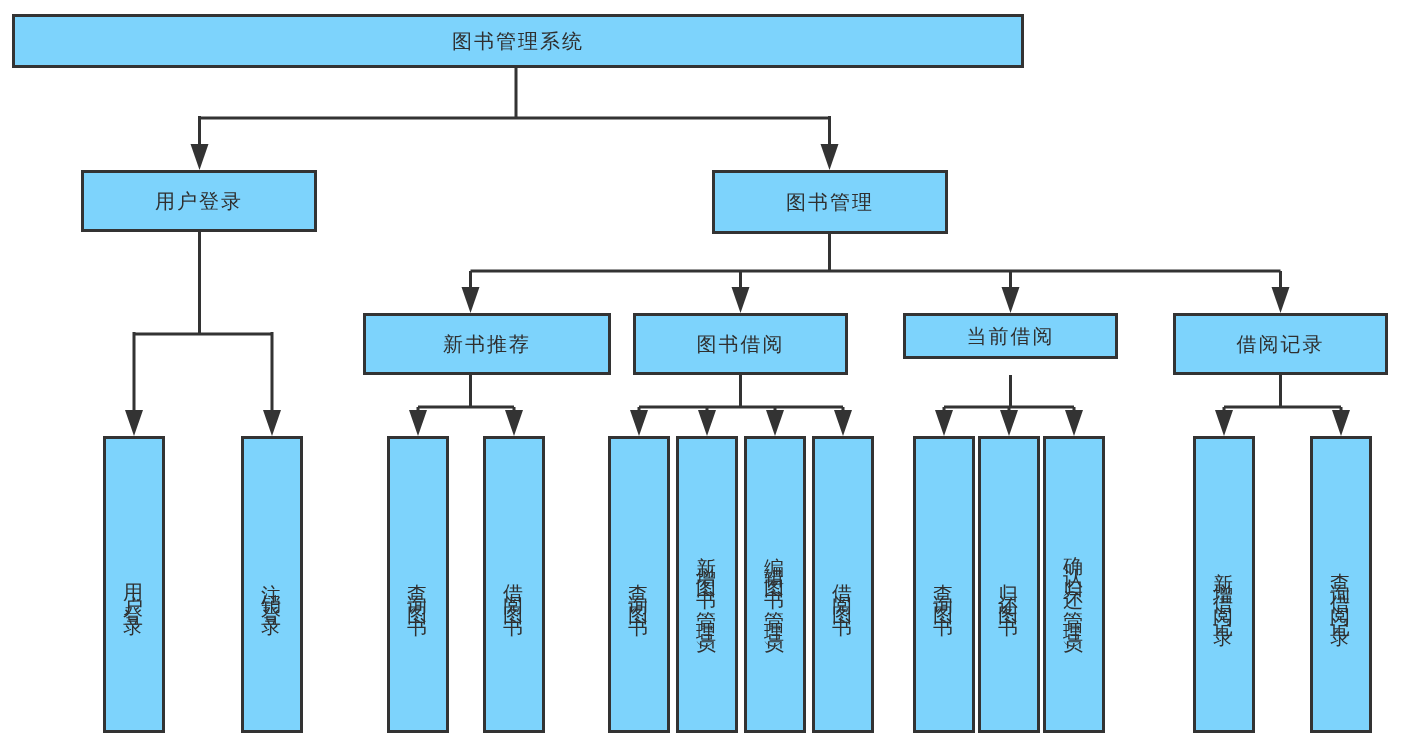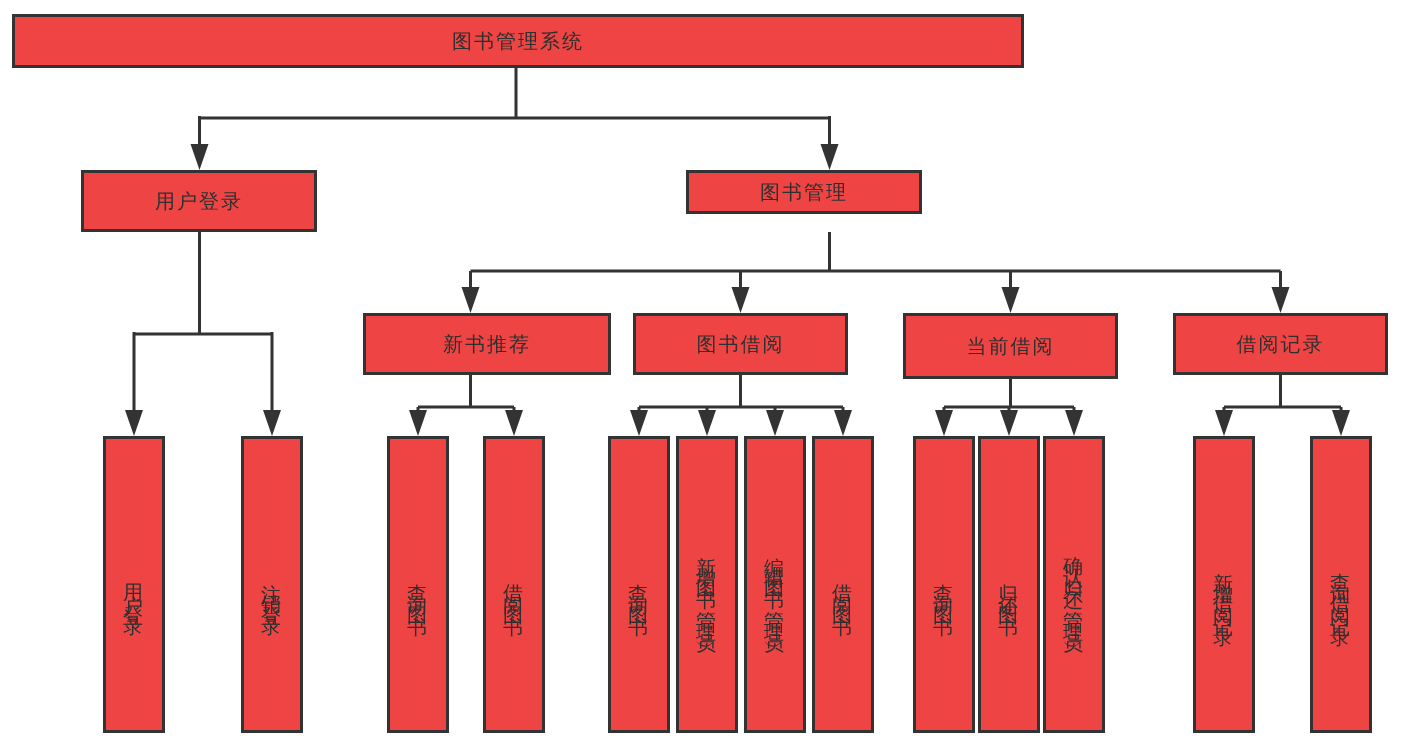--- a/index.html
+++ b/index.html
@@ -17,21 +17,21 @@
     font-family:"Liberation Sans", sans-serif;
   }
   .connectors{
     position:absolute;left:0;top:0;
     color:var(--line);
   }
   .node{
     position:absolute;
     box-sizing:border-box;
     border:3px solid var(--line);
-    background:#ef4444;
+    background:#7dd3fc;
     display:flex;
     align-items:center;
     justify-content:center;
     color:var(--text);
     z-index:2;
   }
   .h{font-size:20px;letter-spacing:2px;white-space:nowrap;}
   .v{
     writing-mode:vertical-rl;
     text-orientation:mixed;
@@ -85,25 +85,25 @@
       <polygon points="1000,410 1018,410 1009,436"></polygon>
       <polygon points="1065,410 1083,410 1074,436"></polygon>
       <polygon points="1215,410 1233,410 1224,436"></polygon>
       <polygon points="1332,410 1350,410 1341,436"></polygon>
     </g>
   </svg>
 
   <div class="node h" style="left:12px;top:14px;width:1012px;height:54px">图书管理系统</div>
 
   <div class="node h" style="left:81px;top:170px;width:236px;height:62px">用户登录</div>
-  <div class="node h" style="left:686px;top:170px;width:236px;height:44px">图书管理</div>
+  <div class="node h" style="left:712px;top:170px;width:236px;height:64px">图书管理</div>
 
   <div class="node h" style="left:363px;top:313px;width:248px;height:62px">新书推荐</div>
   <div class="node h" style="left:633px;top:313px;width:215px;height:62px">图书借阅</div>
-  <div class="node h" style="left:903px;top:313px;width:215px;height:66px">当前借阅</div>
+  <div class="node h" style="left:903px;top:313px;width:215px;height:46px">当前借阅</div>
   <div class="node h" style="left:1173px;top:313px;width:215px;height:62px">借阅记录</div>
 
   <div class="node v" style="left:103px;top:436px;width:62px;height:297px">
     <span>用户登录</span>
     </div>
   <div class="node v" style="left:241px;top:436px;width:62px;height:297px">
     <span>注销登录</span>
     </div>
 
   <div class="node v" style="left:387px;top:436px;width:62px;height:297px">

